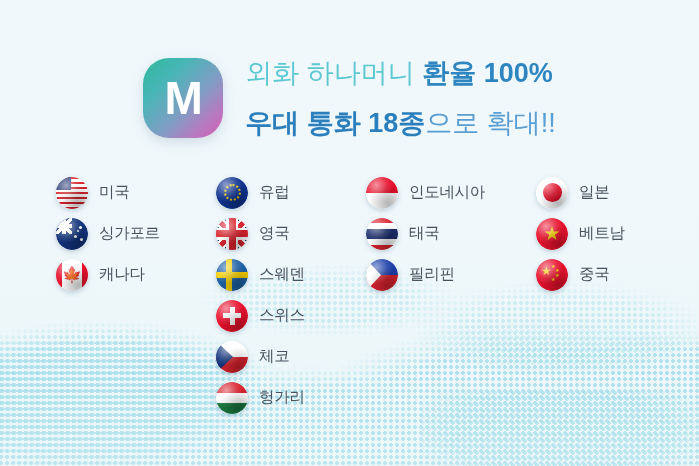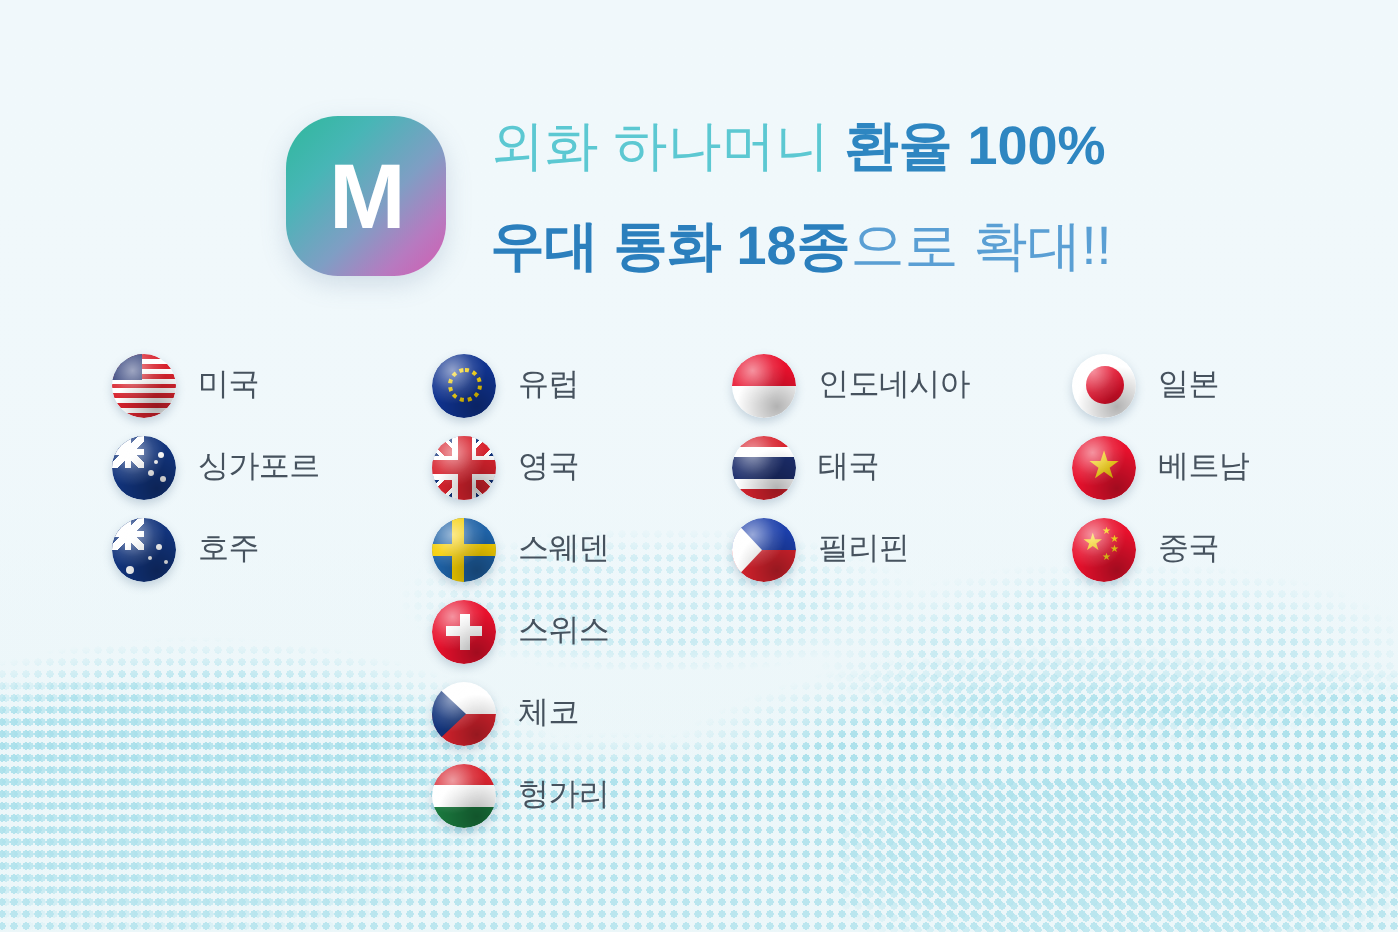--- a/index.html
+++ b/index.html
@@ -483,32 +483,30 @@
           <span class="flag-face"></span>
             <span class="fx uj"></span>
           <span class="fx star-a"></span>
             <span class="fx star-b"></span>
           <span class="fx star-c"></span>
             <span class="fx star-d"></span>
         </span>
         <span class="country-label">싱가포르</span>
       </div>
 
-
-      <div class="country">
-        <span class="flag f-au">
-          <span class="flag-face"></span>
-            <span class="fx uj"></span>
-          <span class="fx s1"></span>
-            <span class="fx s2"></span>
-          <span class="fx s3"></span>
-            <span class="fx s4"></span>
-        </span>
-        <span class="country-label">호주</span>
-      </div>
+      <div class="country">
+        <span class="flag f-ca">
+          <span class="flag-face"></span>
+            <span class="fx bar-l"></span>
+            <span class="fx bar-r"></span>
+          <span class="fx leaf">🍁</span>
+        </span>
+        <span class="country-label">캐나다</span>
+      </div>
+
 
     </div>
 
     <div class="col col-2">
 
       <div class="country">
         <span class="flag f-eu">
           <span class="flag-face"></span>
             <span class="fx ring"></span>
         </span>

